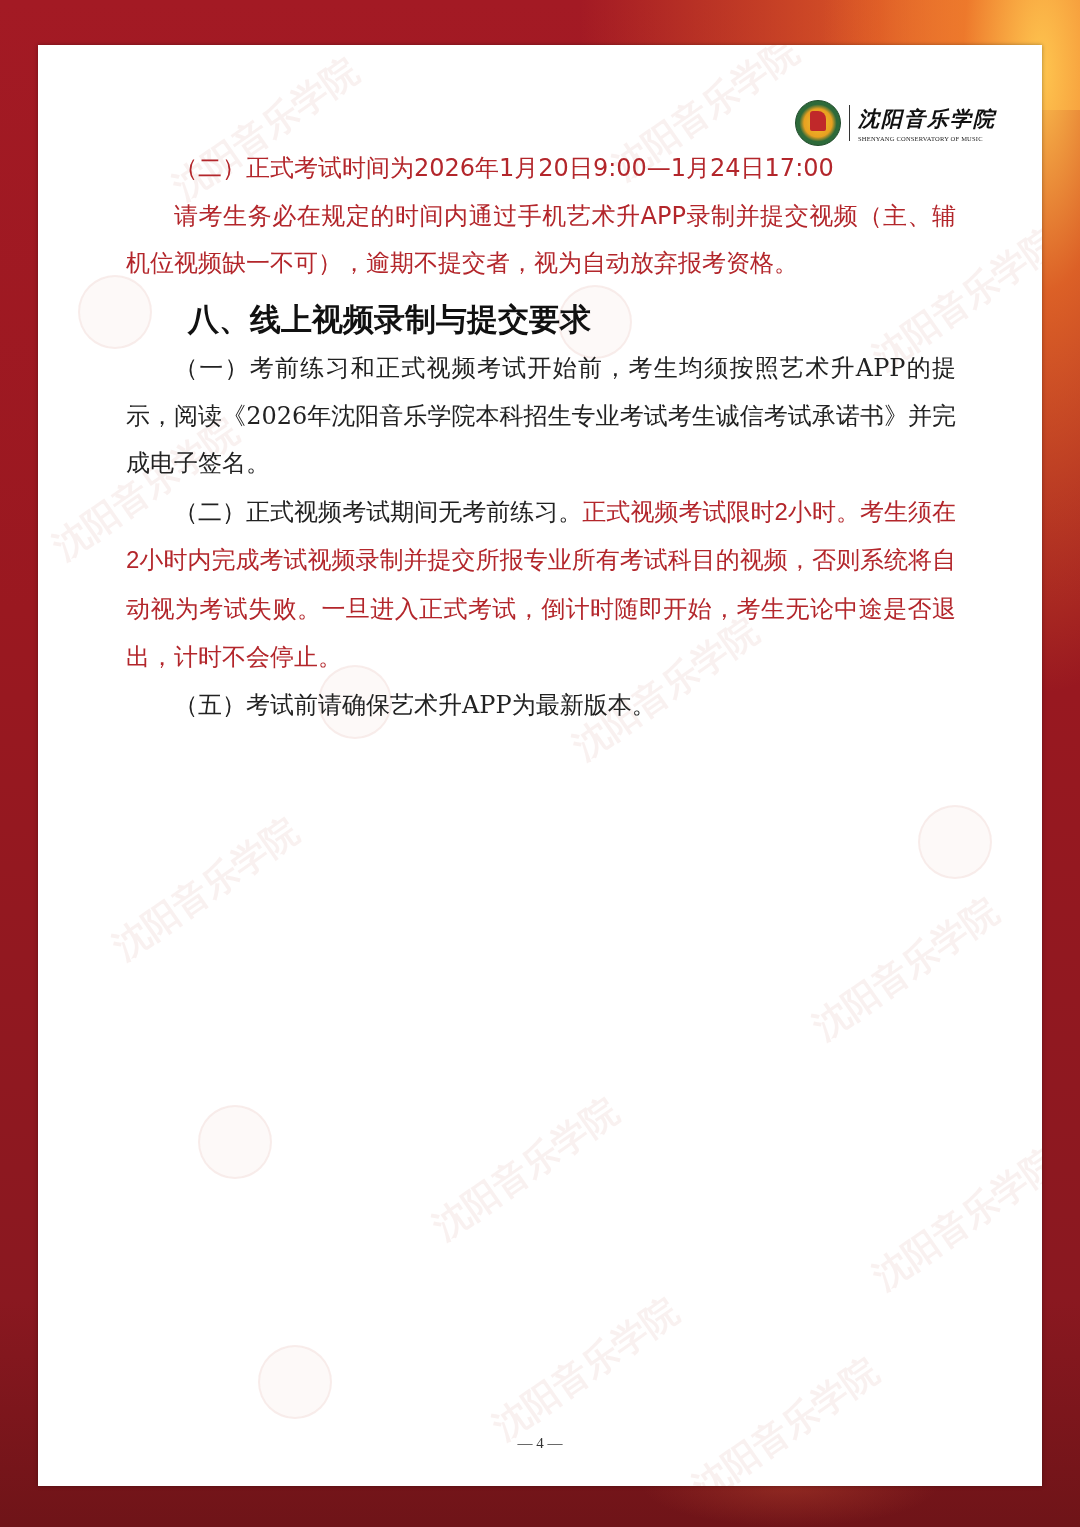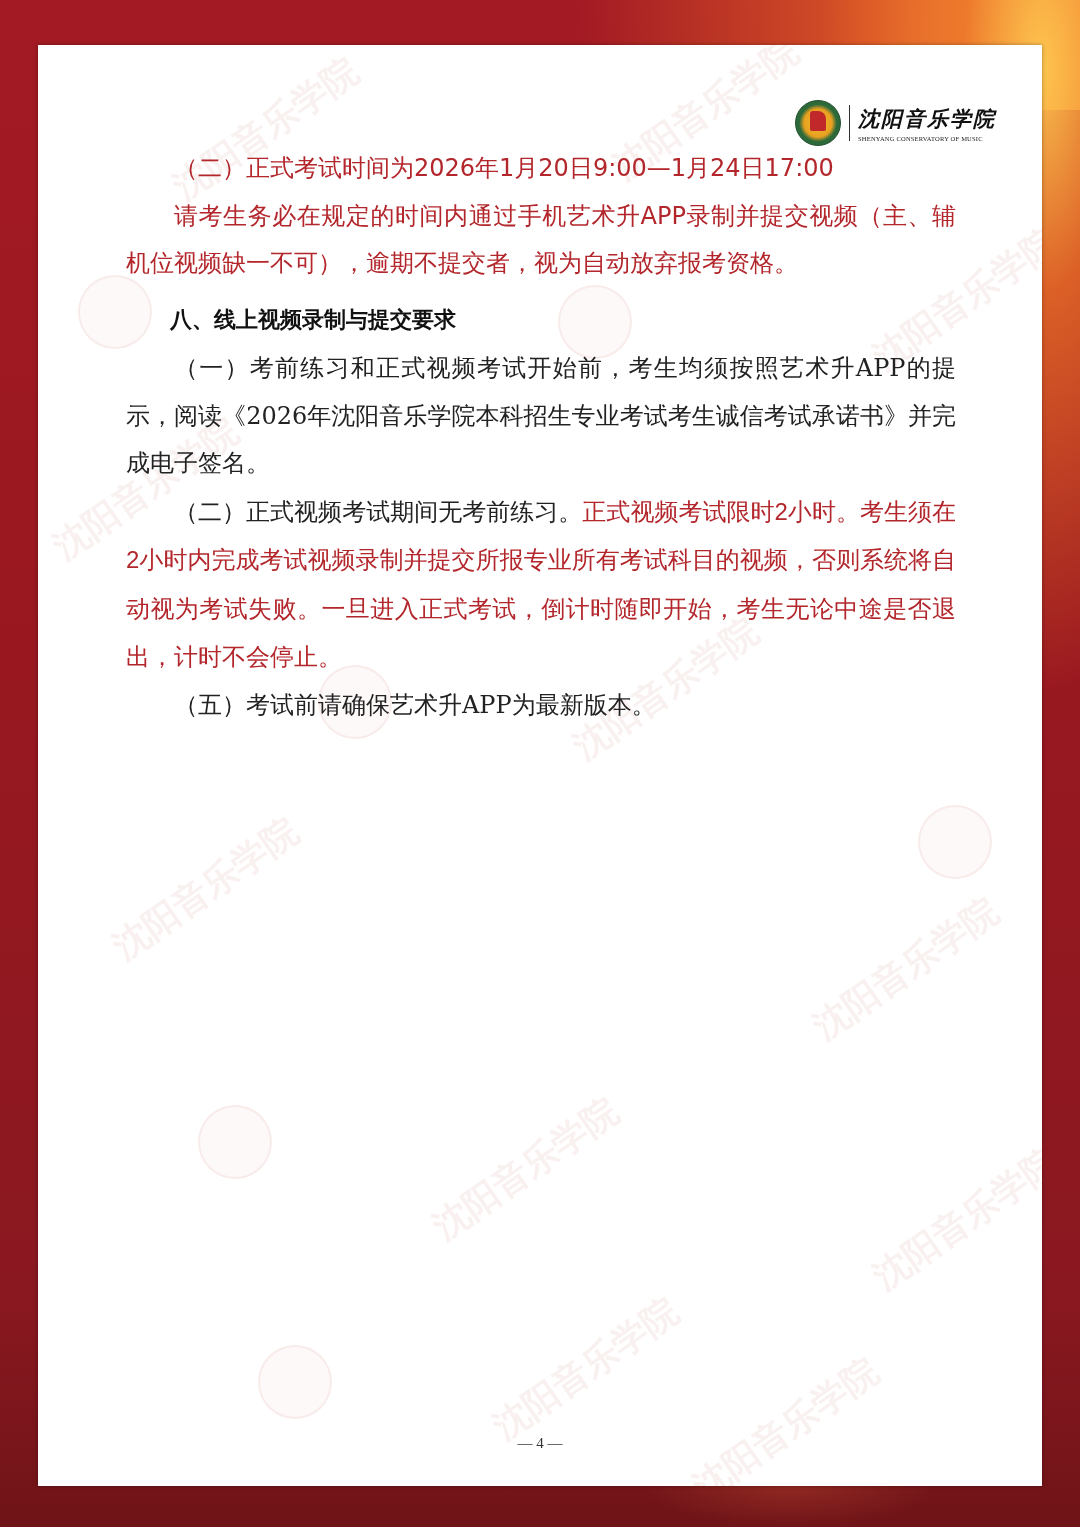--- a/index.html
+++ b/index.html
@@ -51,21 +51,21 @@
   .logo-text-en { font-size:6.5px; color:#222; margin-top:2px; letter-spacing:0.2px; font-family:"Liberation Serif", serif; }
   .content {
     position:absolute; left:88px; top:100px; width:830px;
     font-size:24px; line-height:47.5px; color:#222;
   }
   .p { margin:0; text-indent:2em; text-align:justify; }
   .red { color:#b3262b; font-family:Liberation Sans, sans-serif; }
   .red-block { color:#b3262b; font-family:"DejaVu Sans", "Liberation Sans", sans-serif; }
   .heading {
     font-family:"DejaVu Sans", "Liberation Sans", sans-serif; font-weight:bold;
-    font-size:22px; color:#111; margin:6px 0 2px 0; text-indent:2em;
+    font-size:31px; color:#111; margin:6px 0 2px 0; text-indent:2em;
   }
   .gap { height:2px; }
   .page-num {
     position:absolute; left:0; right:0; top:1390px; text-align:center;
     font-size:15px; color:#333; font-family:"Liberation Serif", serif;
   }
 </style>
 </head>
 <body>
 

